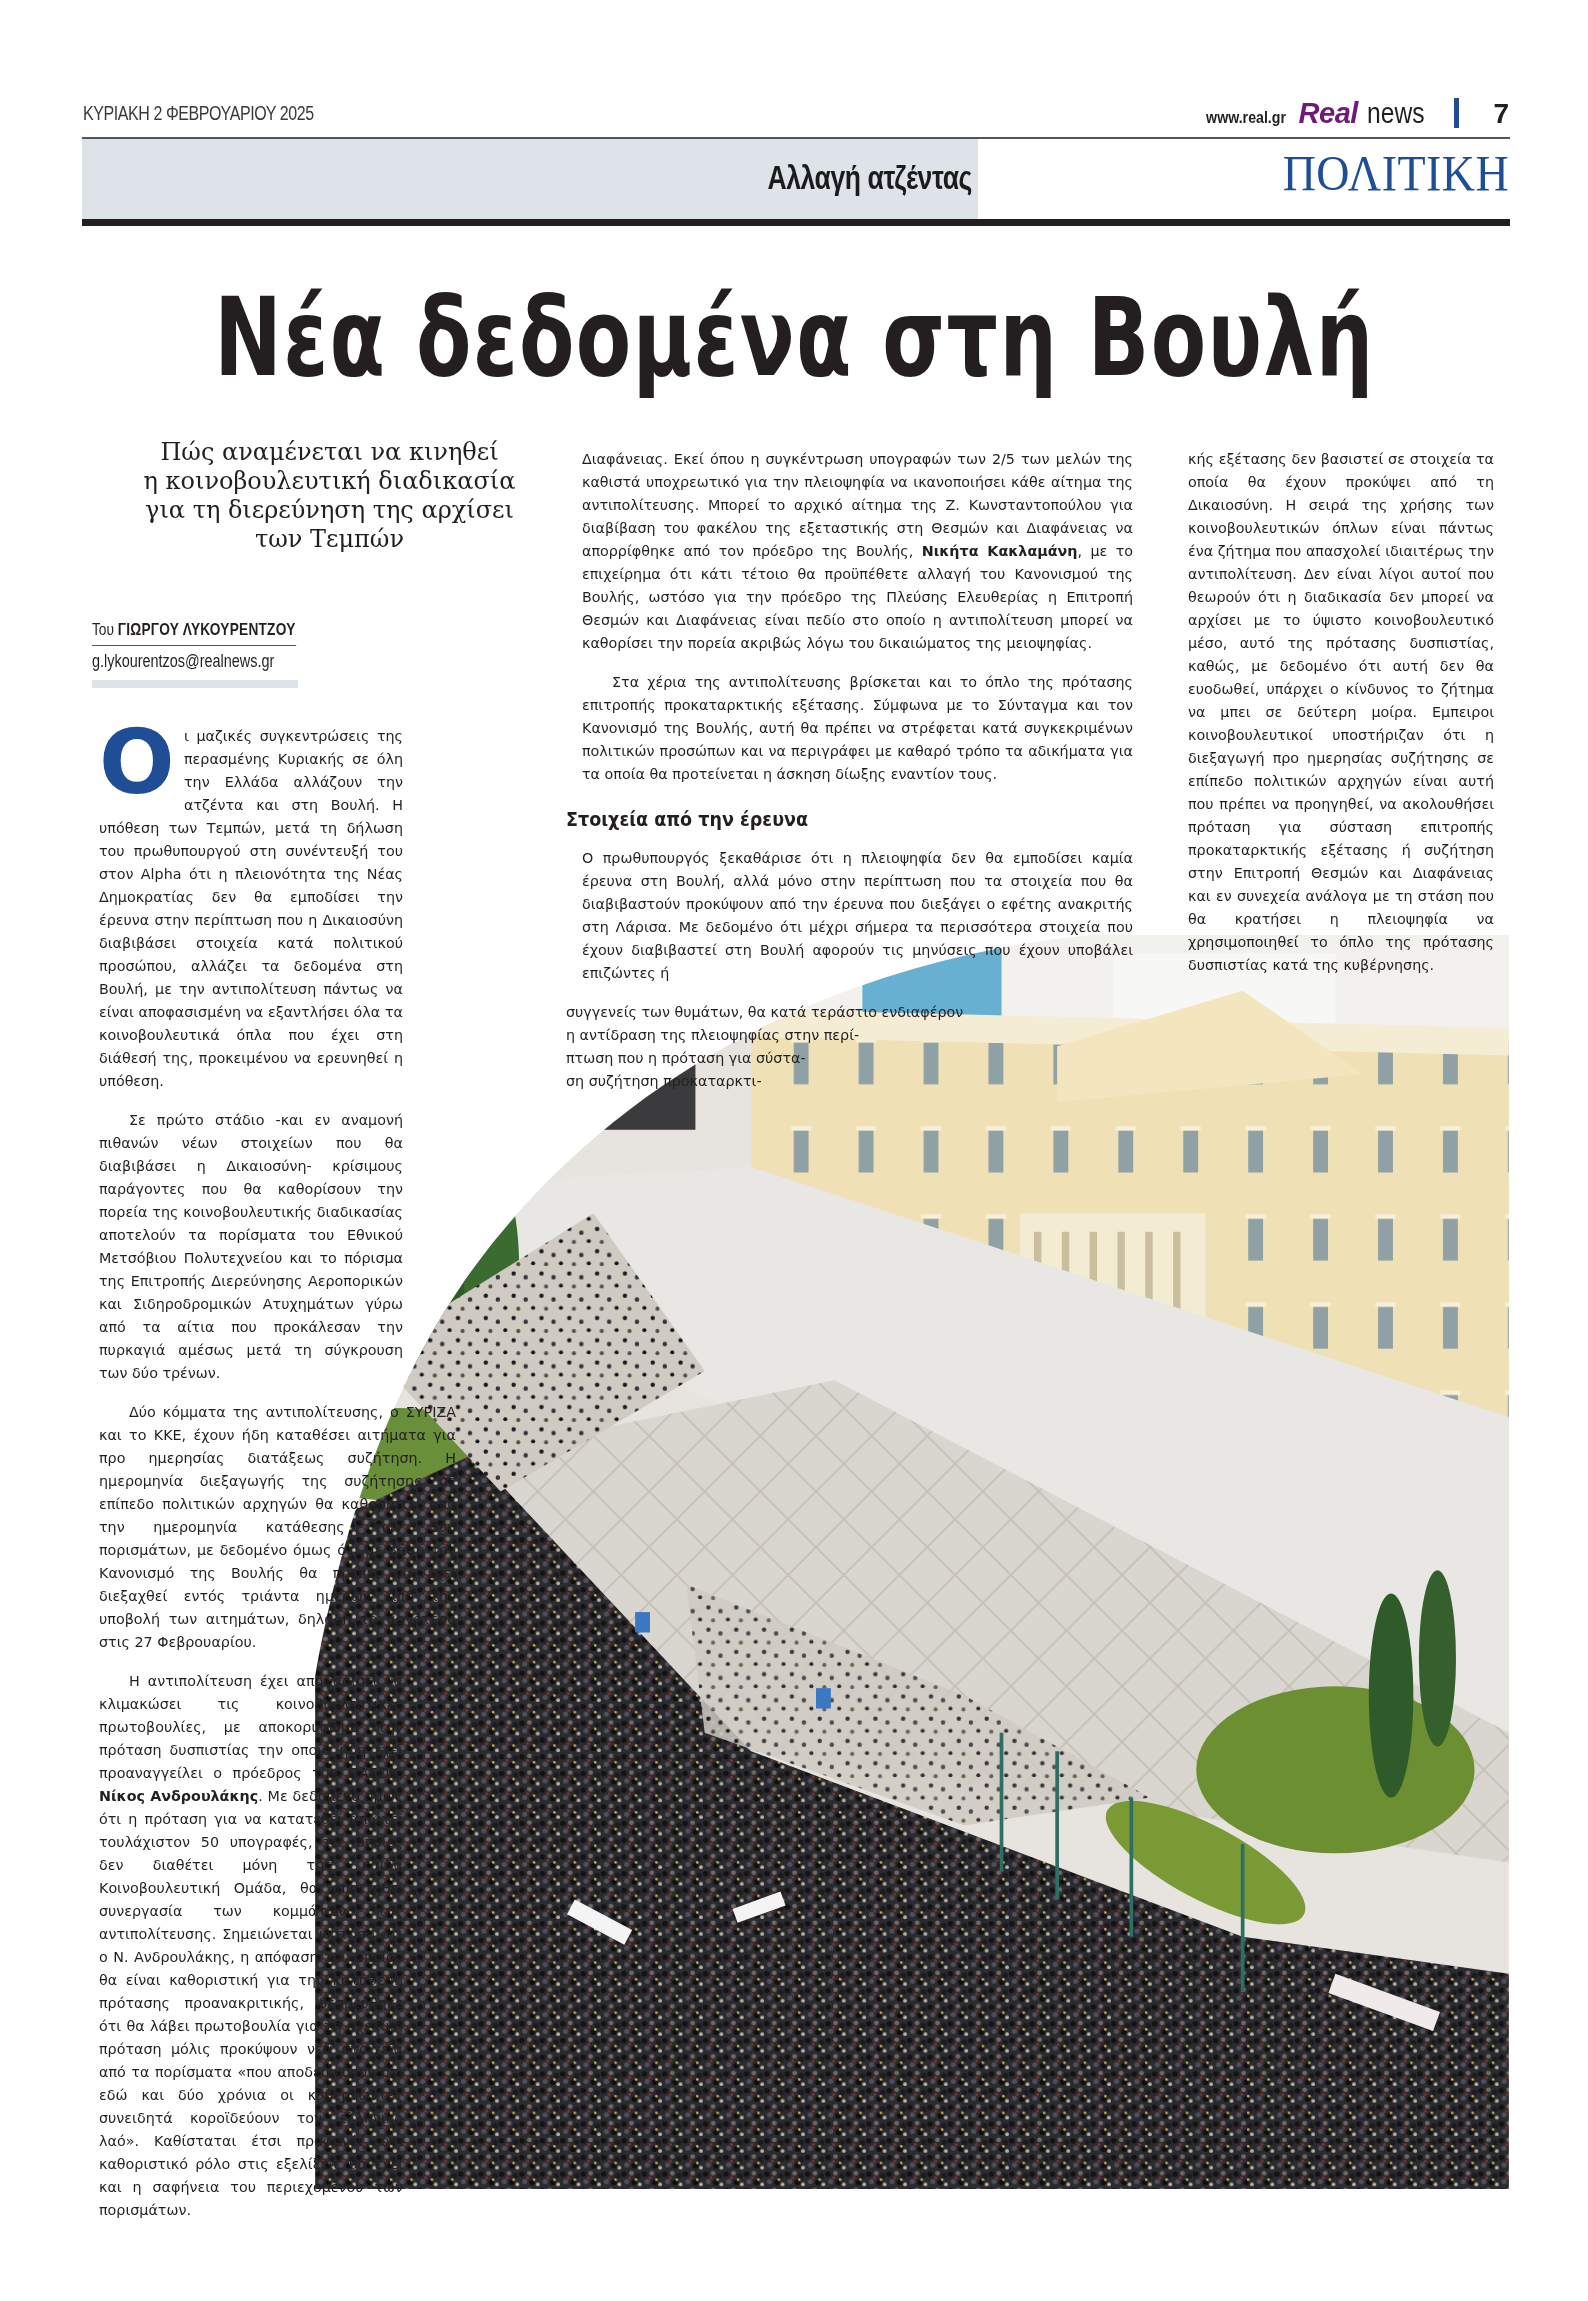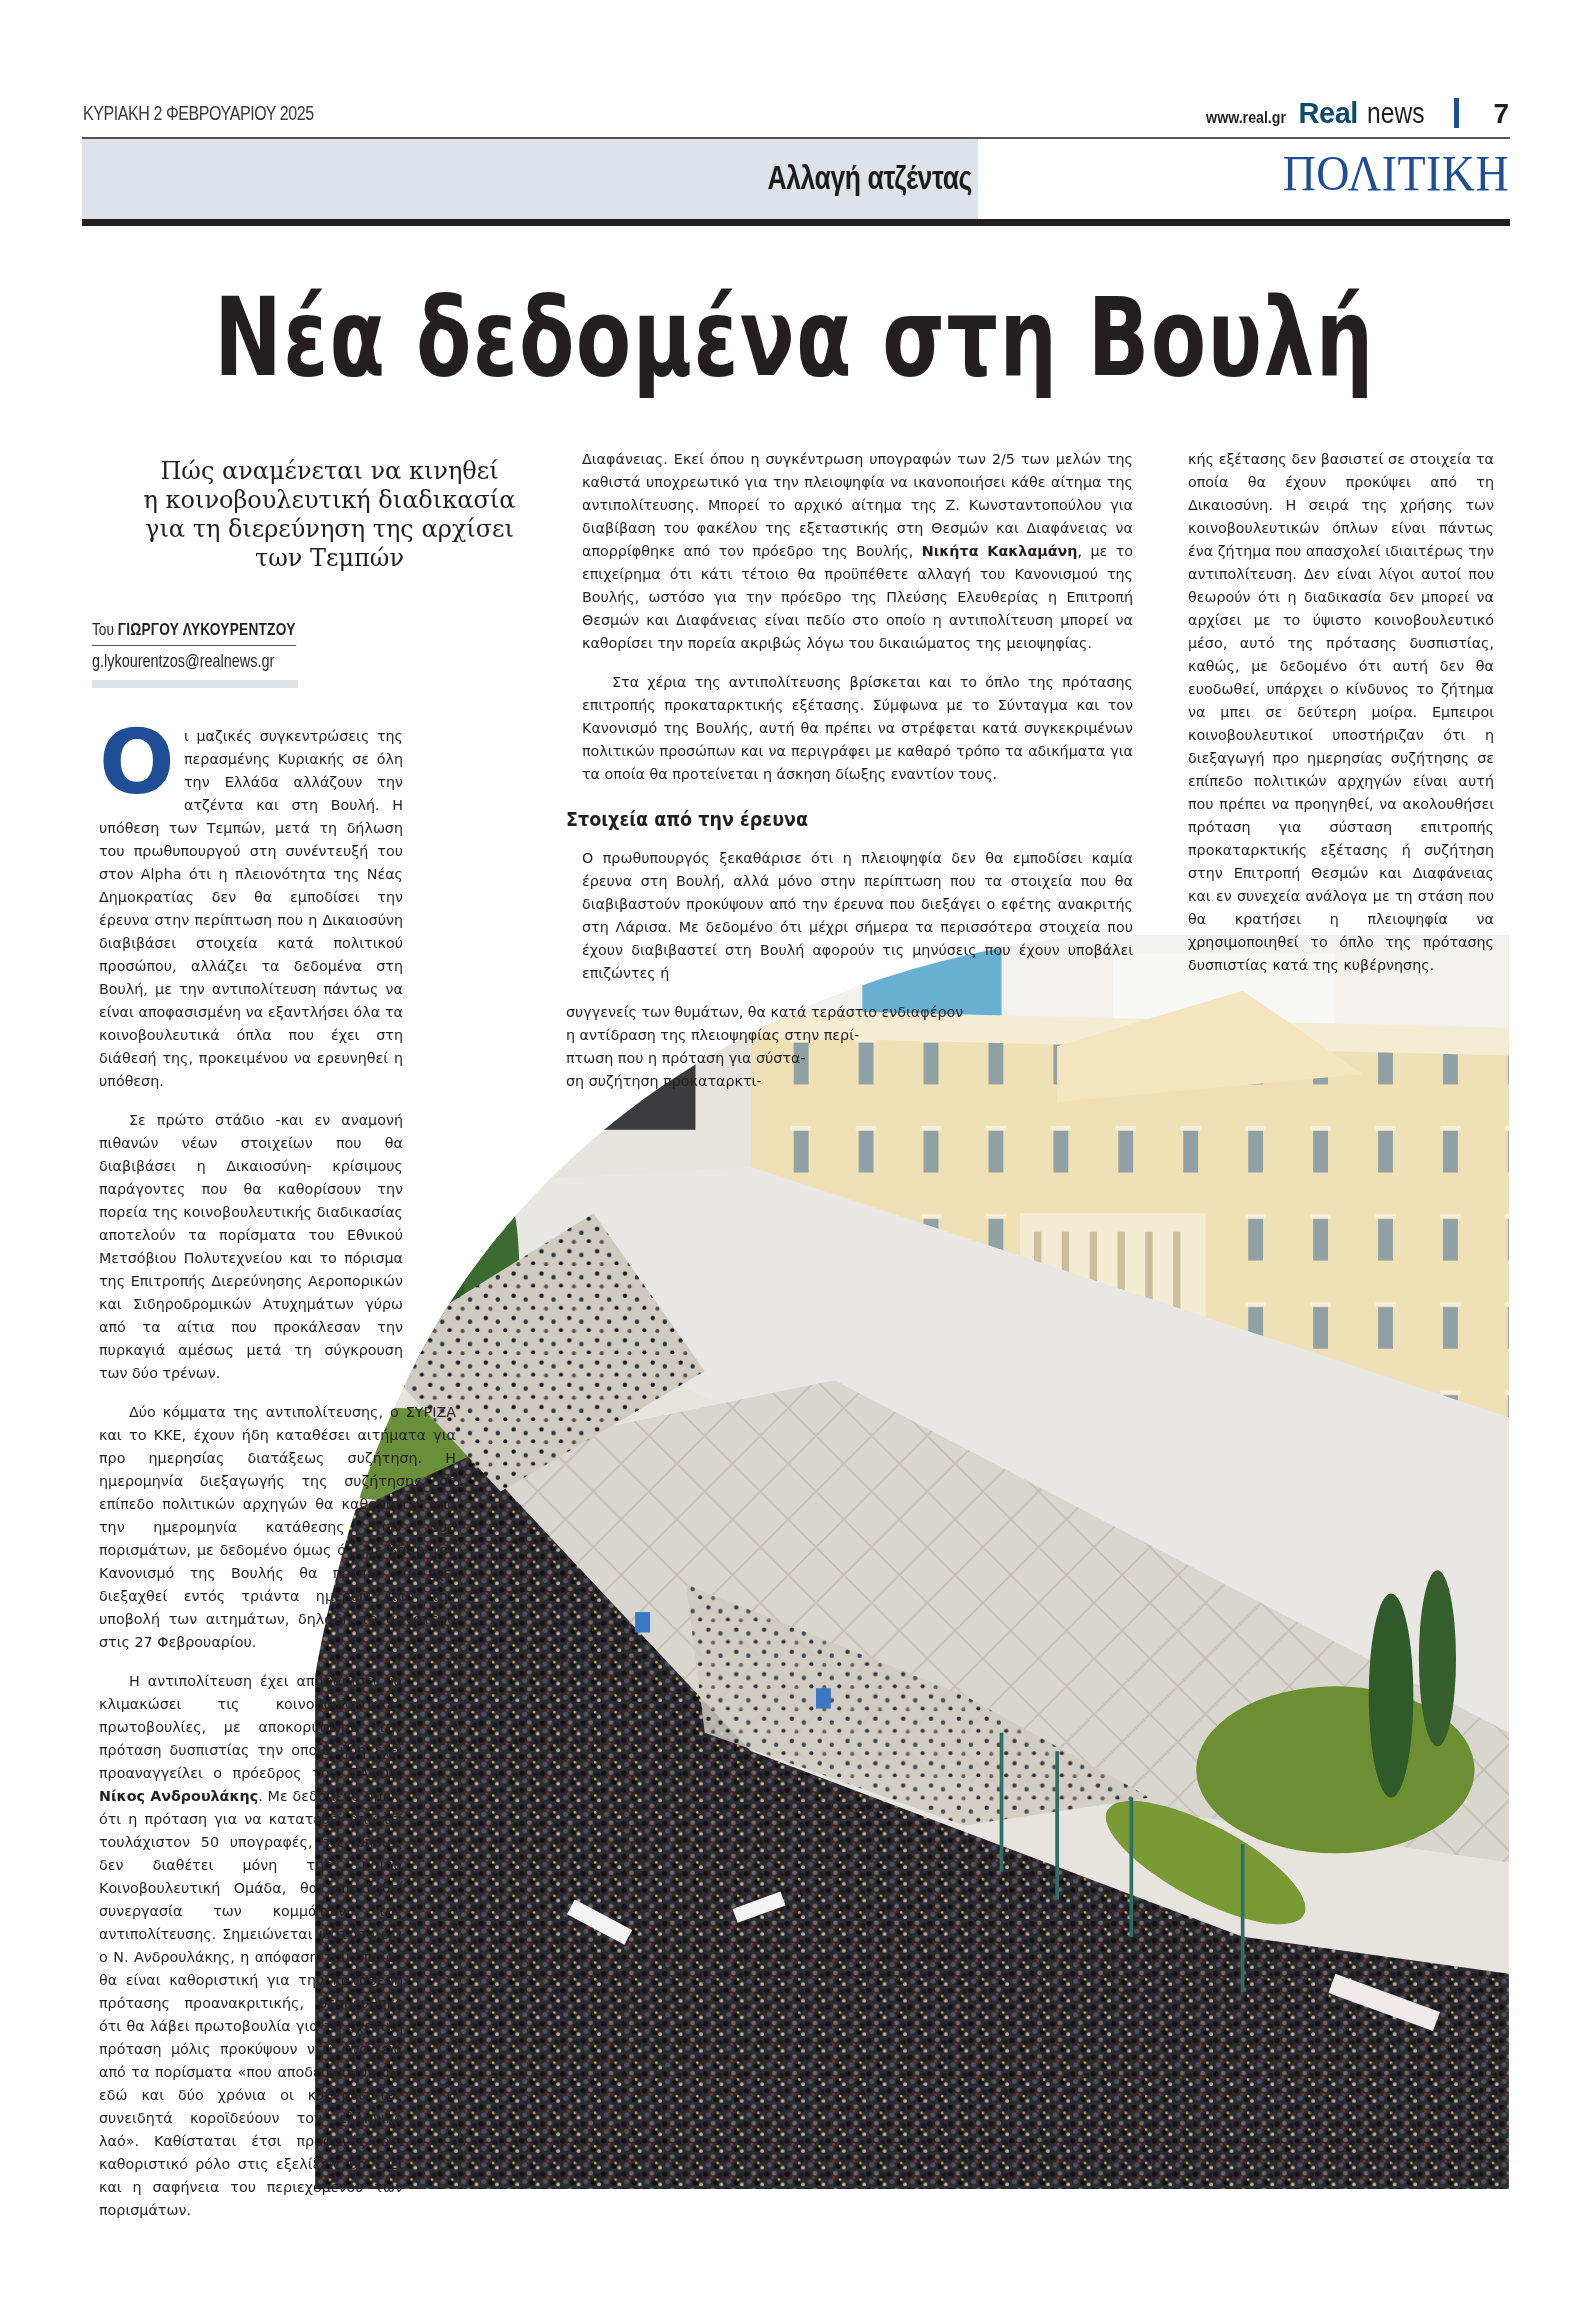--- a/index.html
+++ b/index.html
@@ -3,36 +3,36 @@
 <meta charset="utf-8">
 <style>
   html,body{margin:0;padding:0;background:#ffffff;}
   body{width:1589px;height:2301px;position:relative;overflow:hidden;font-family:"DejaVu Sans",sans-serif;color:#231f20;}
   .abs{position:absolute;}
 
   
   .date{left:83px;top:102px;font-family:"Liberation Sans",sans-serif;font-size:19.5px;letter-spacing:-0.5px;color:#3a3a3a;transform:scaleX(0.82);transform-origin:left center;}
   .brand{right:80px;top:98px;display:flex;align-items:flex-end;gap:18px;white-space:nowrap;text-align:right;}
   .brand .url{font-family:"Liberation Sans",sans-serif;font-weight:700;font-size:16.7px;color:#231f20;transform:scaleX(0.85);transform-origin:right bottom;margin-right:-5.6px;}
-  .brand .logo-real{font-family:"Liberation Sans",sans-serif;font-weight:700;font-size:29px;color:#0c4a6e;letter-spacing:-0.5px;line-height:1;}
+  .brand .logo-real{font-family:"Liberation Sans",sans-serif;font-weight:700;font-size:29px;color:#701a75;letter-spacing:-0.5px;line-height:1;font-style:italic;}
   .brand .logo-news{font-family:"Liberation Sans",sans-serif;font-weight:400;font-size:29px;color:#231f20;line-height:1;margin-left:-9.3px;transform:scaleX(0.85);transform-origin:left bottom;}
   .brand .bar{width:4.6px;height:30px;background:#1f4e96;margin:0 16.7px 0 1.9px;}
   .brand .page{font-family:"Liberation Sans",sans-serif;font-weight:700;font-size:28px;line-height:1;color:#231f20;}
   .rule-top{left:82px;top:137px;width:1428px;height:1.9px;background:#555;}
 
   .section-band{left:82px;top:139px;width:896px;height:81px;background:#dde3e8;}
   .section-kicker{left:82px;top:158px;width:890px;text-align:right;font-family:"Liberation Sans",sans-serif;font-weight:700;font-size:34px;color:#1b1b1b;transform:scaleX(0.78);transform-origin:right center;letter-spacing:-0.5px;}
   .section-name{right:80px;top:148px;font-family:"Liberation Serif",serif;font-size:50px;color:#1f4e96;transform:scaleX(0.92);transform-origin:right center;letter-spacing:0.5px;line-height:1;}
   .rule-thick{left:82px;top:219px;width:1428px;height:6.5px;background:#231f20;}
 
   
   .headline{left:0;width:1589px;top:283px;text-align:center;font-family:"DejaVu Sans",sans-serif;font-weight:700;font-size:109px;line-height:1;letter-spacing:1.9px;color:#231f20;transform:scaleX(0.74);transform-origin:center center;}
 
   
-  .deck{left:102px;width:455px;top:438px;text-align:center;font-family:"DejaVu Serif",serif;font-size:24px;line-height:29px;color:#231f20;font-weight:300;margin-top:19px;}
+  .deck{left:102px;width:455px;top:438px;text-align:center;font-family:"DejaVu Serif",serif;font-size:24px;line-height:29px;color:#231f20;font-weight:300;}
   .byline{left:92px;top:620px;width:204px;}
   .byline .by{font-family:"Liberation Sans",sans-serif;font-size:16.7px;white-space:nowrap;transform:scaleX(0.82);transform-origin:left;display:block;padding-bottom:4.6px;border-bottom:1.9px solid #555;width:249px;}
   .byline .by b{font-weight:700;letter-spacing:0.3px;}
   .byline .email{font-family:"Liberation Sans",sans-serif;font-size:17.6px;display:block;margin-top:5.6px;transform:scaleX(0.82);transform-origin:left;white-space:nowrap;}
   .byline .shade{display:block;height:8.3px;background:#dde3e8;width:206px;margin-top:7.4px;}
 
   .col{font-family:"DejaVu Sans",sans-serif;font-size:14.3px;line-height:23px;color:#231f20;text-align:justify;hyphens:manual;}
   .col p{margin:16px;text-indent:30px;}
   .col p.first{text-indent:0;}
   .col b{font-weight:700;}

